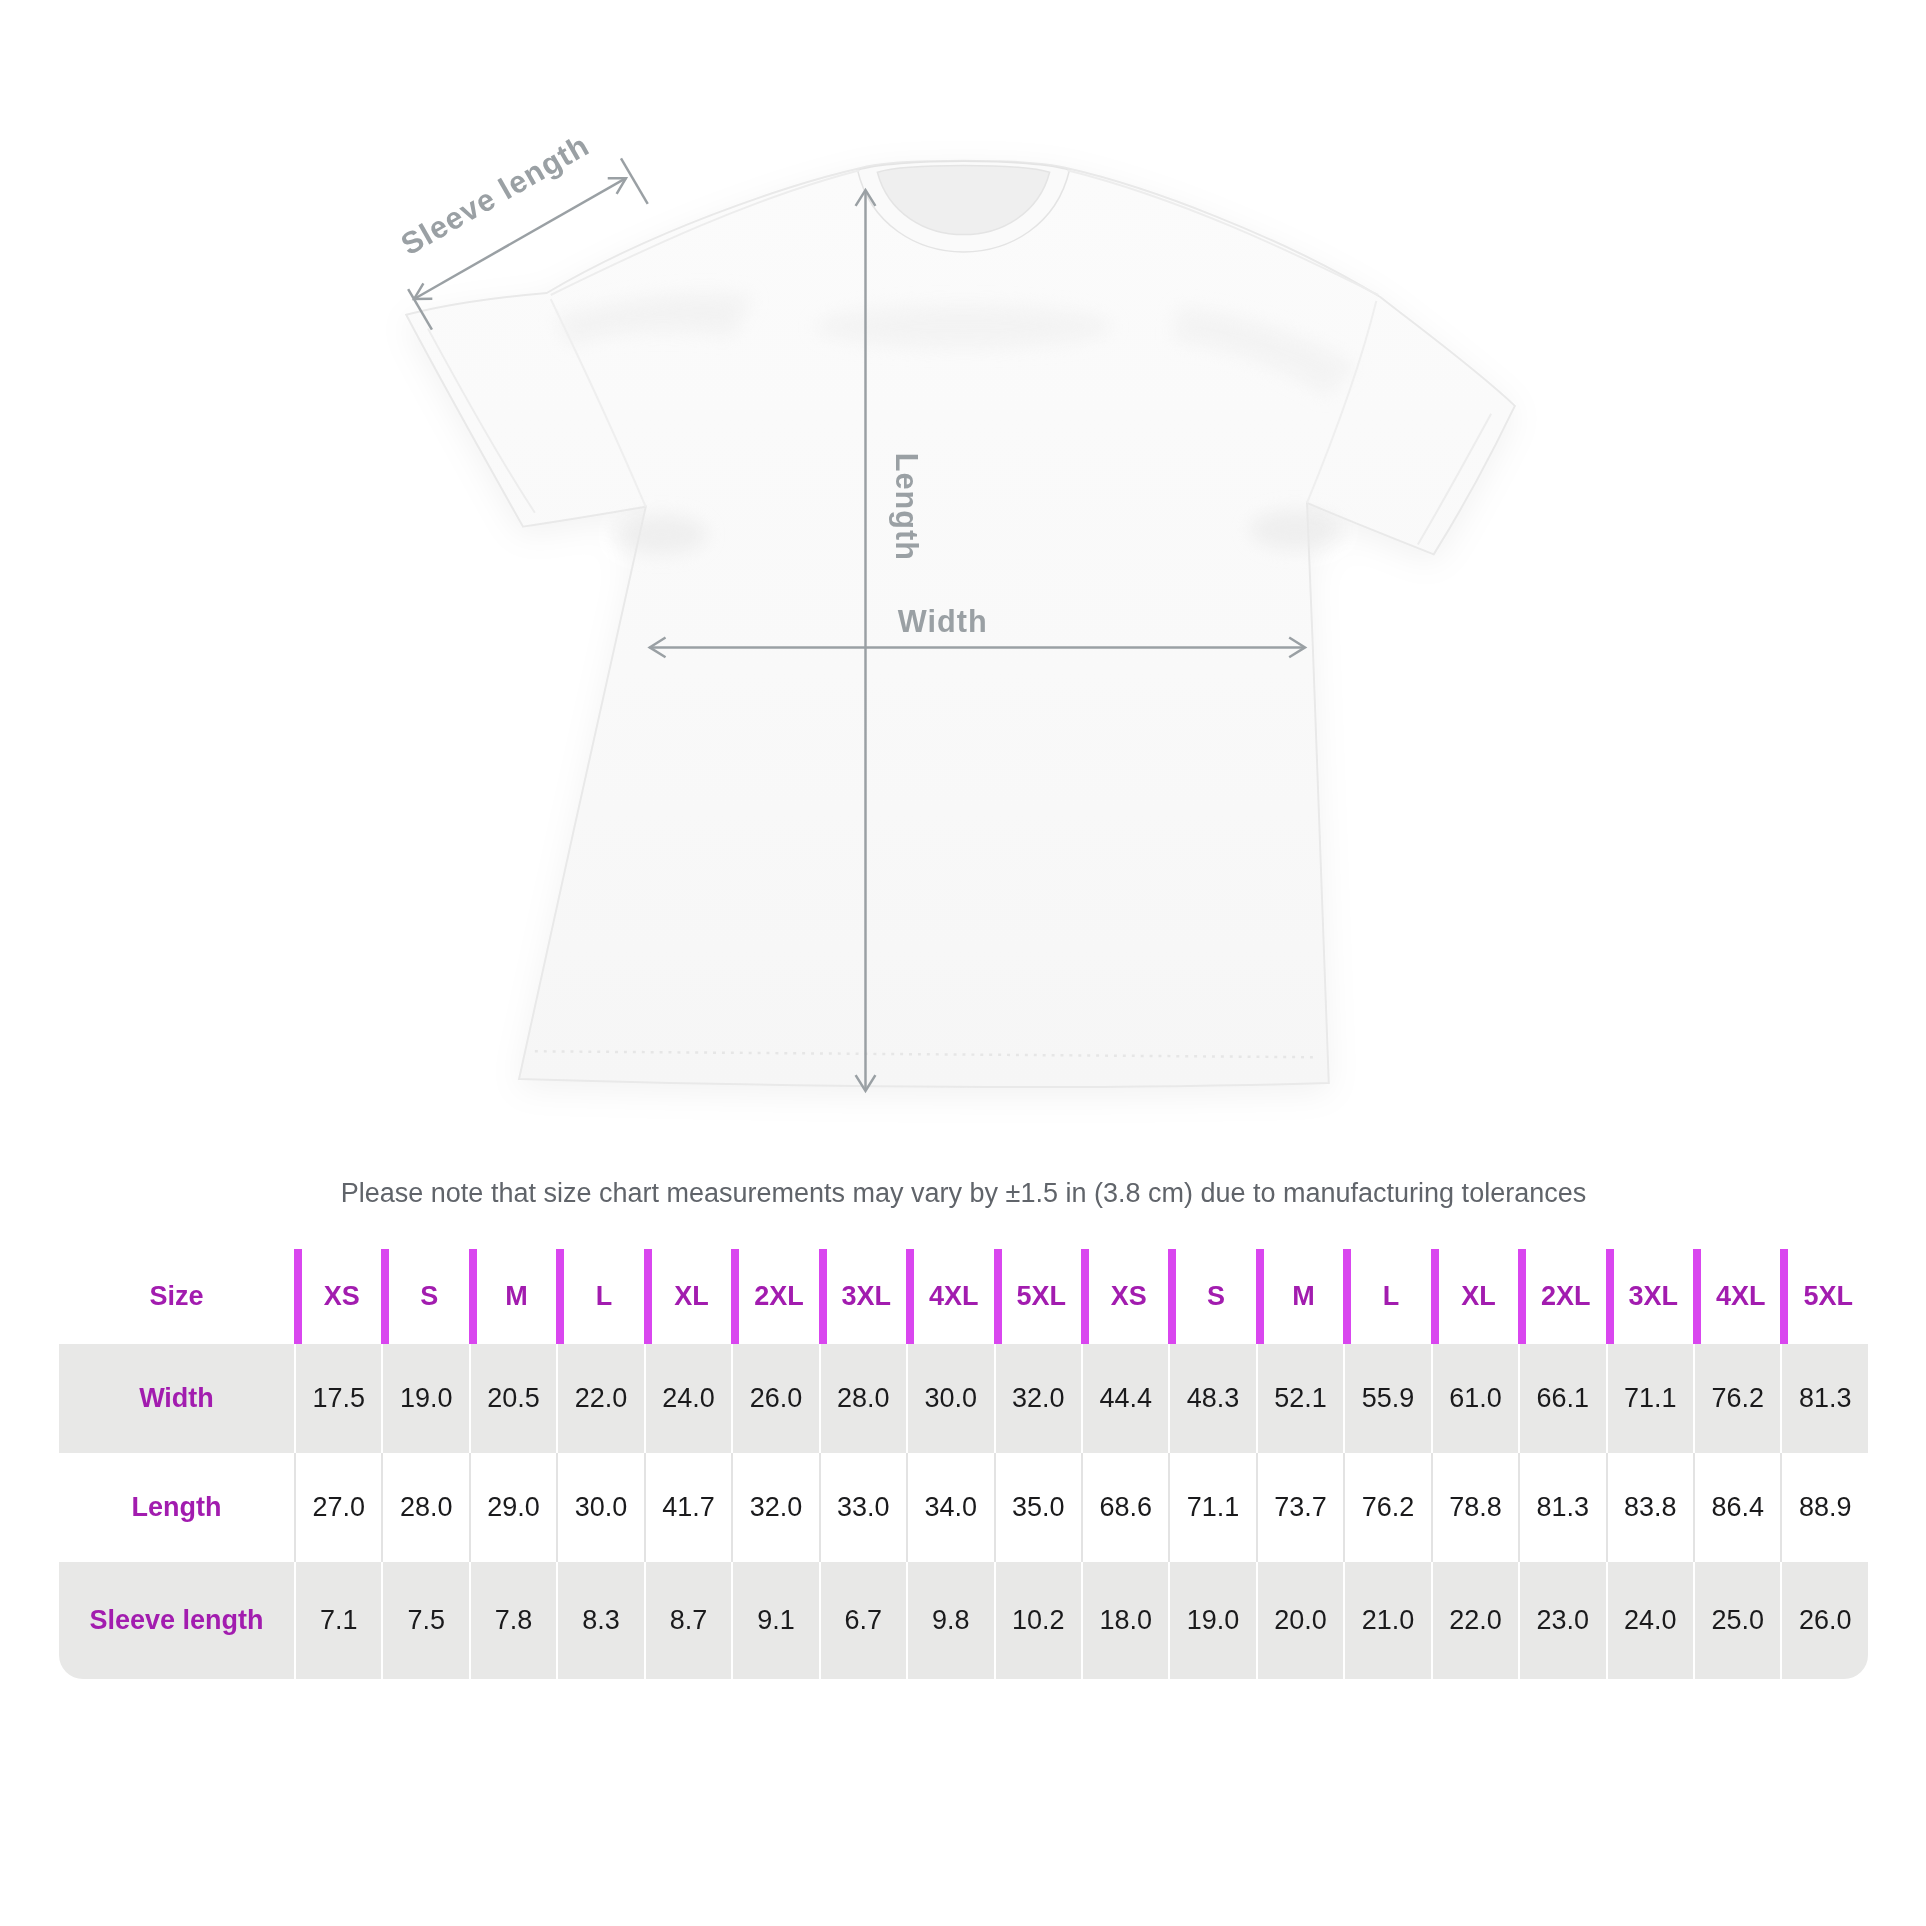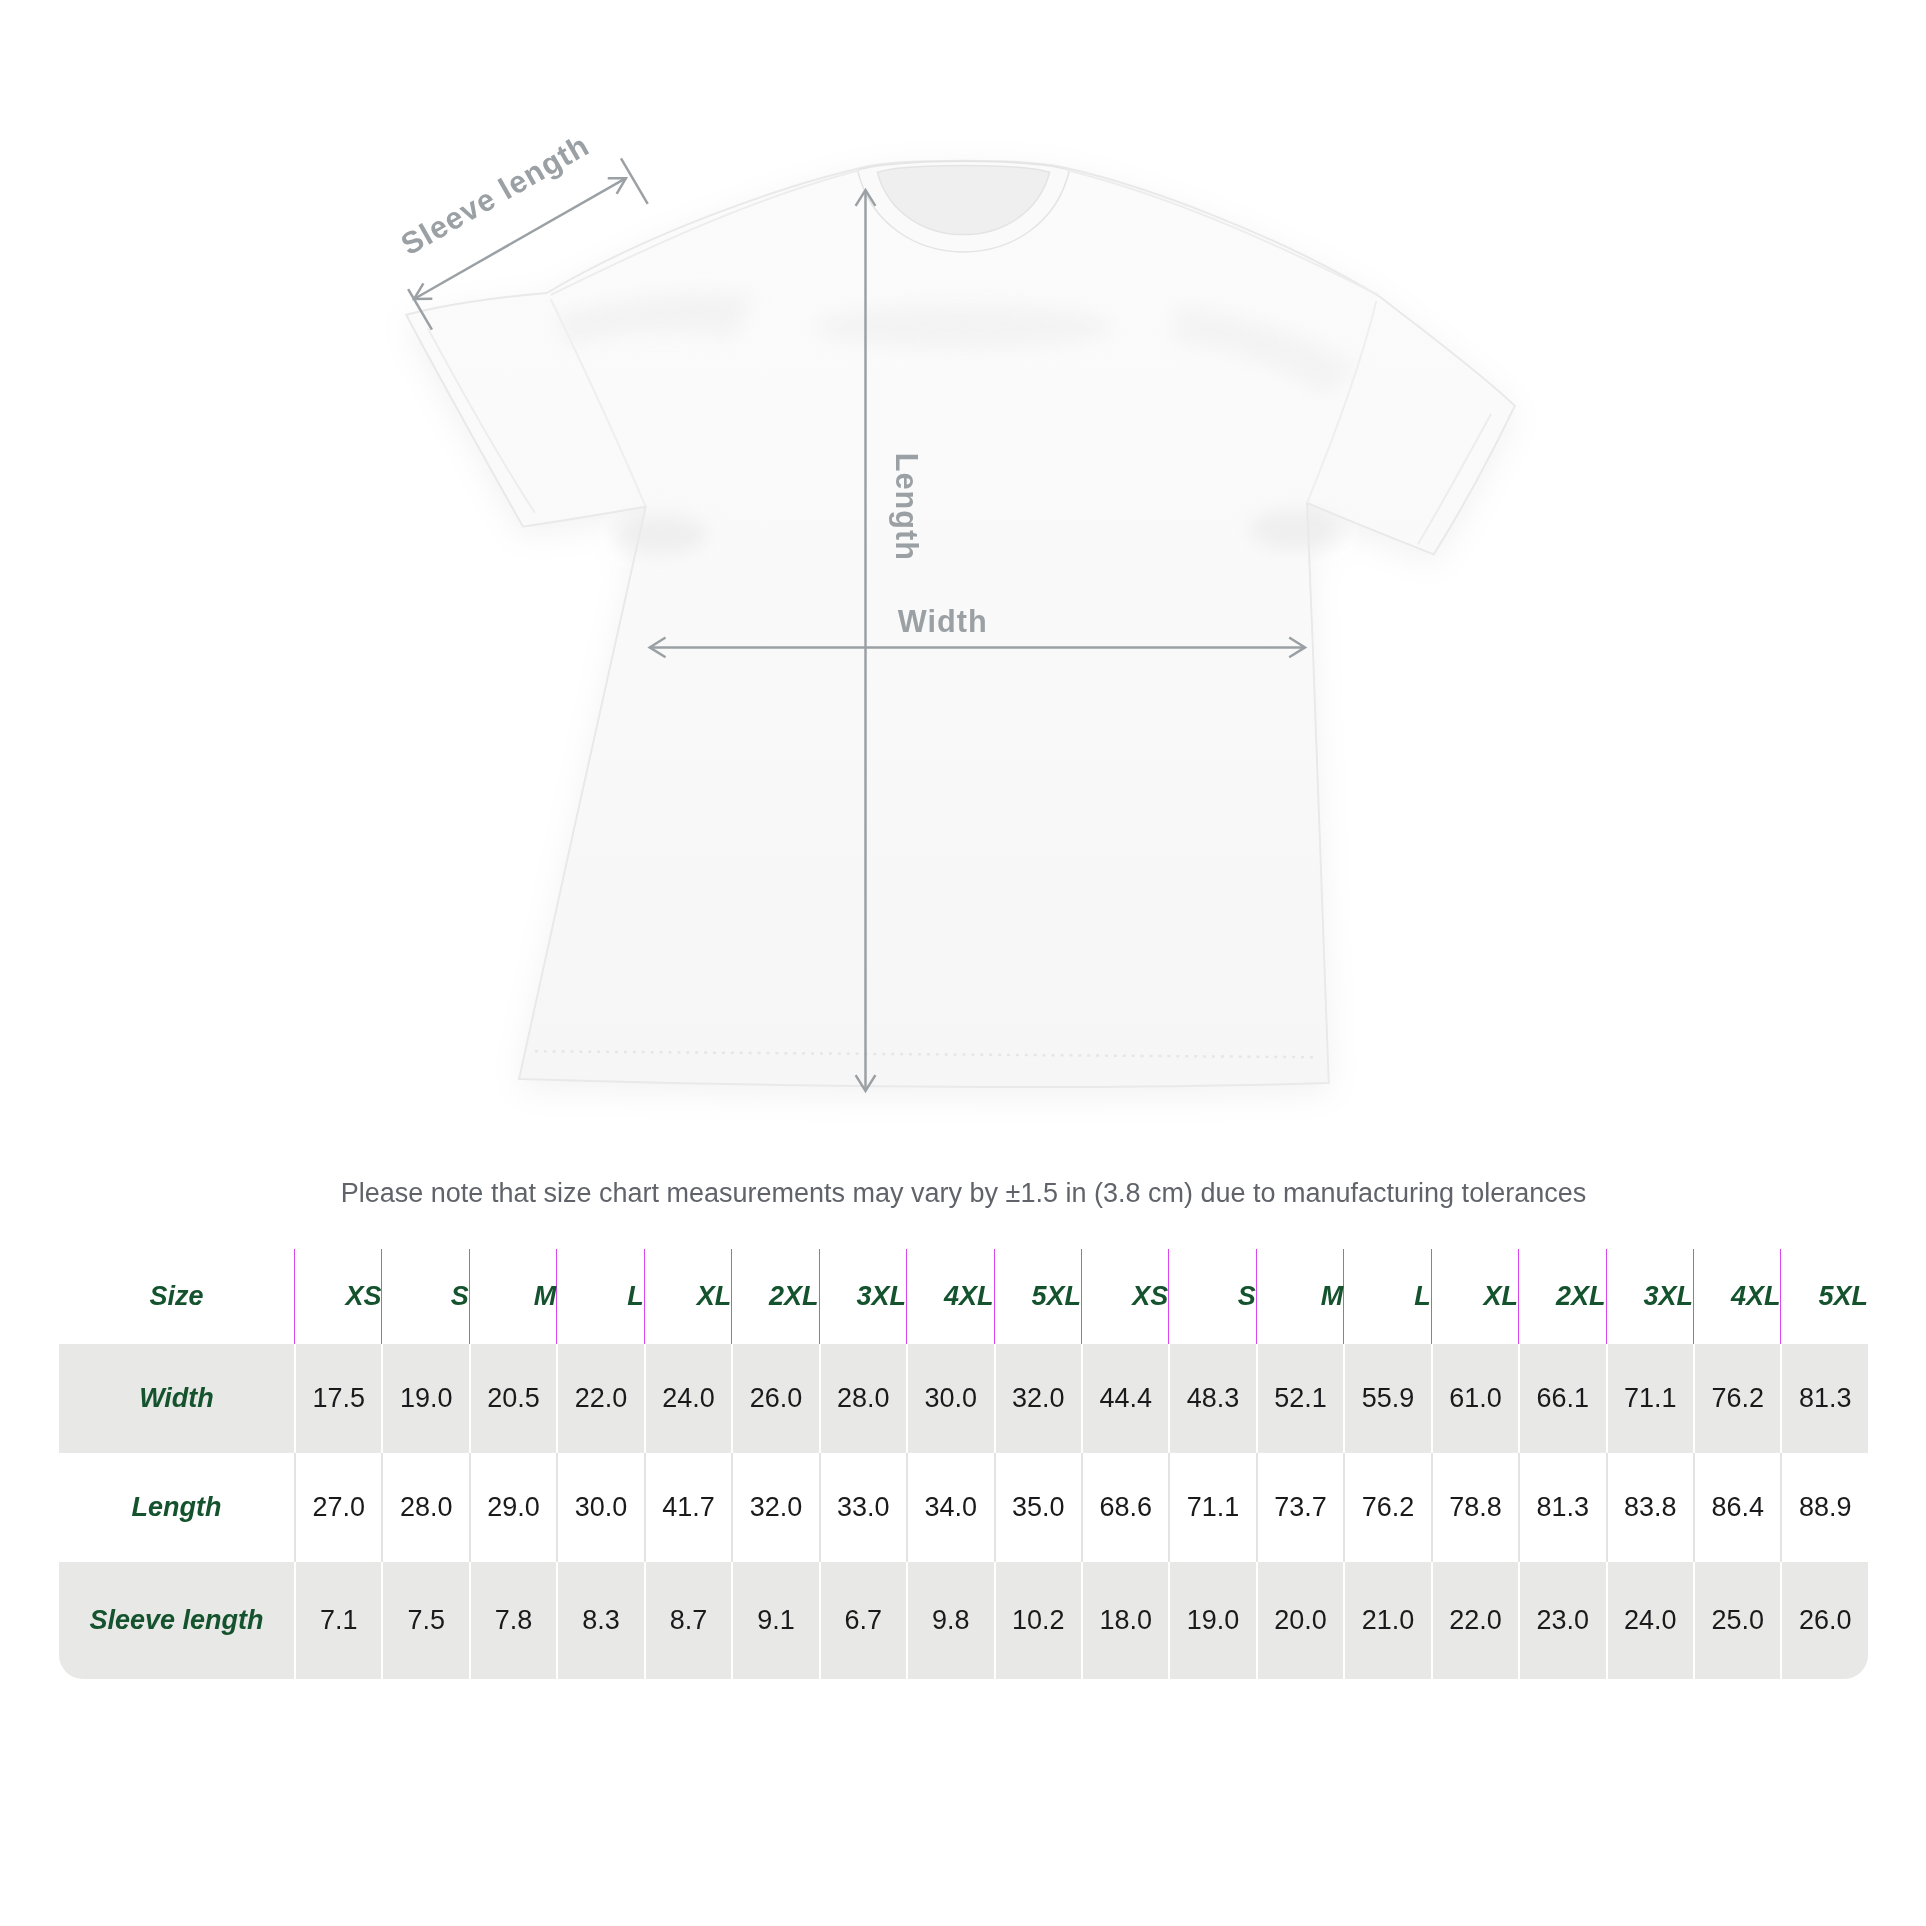--- a/index.html
+++ b/index.html
@@ -40,24 +40,24 @@
   tr.size-row{height:95px;}
   tr.data-row{height:109px;}
   tr.data-row.last{height:117px;}
 
   tr.group-row td{background:#e8e8e7;text-align:center;vertical-align:middle;padding:0;}
   .g-label{font-size:33px;font-weight:bold;font-style:italic;color:#6a7076;}
   .g-sub{font-size:25px;font-style:italic;color:#6a7076;margin-top:8px;}
 
   th,td{padding:0;text-align:center;vertical-align:middle;font-weight:normal;}
   th.row-label,th.size-head{
-    font-size:27px;font-weight:bold;color:#14532d;font-style:italic;
+    font-size:27px;font-weight:bold;color:#a21caf;
   }
   tr.size-row th{background:#ffffff;}
-  tr.size-row th.dcell{border-left:1px solid #d946ef;text-align:right;}
+  tr.size-row th.dcell{border-left:8px solid #d946ef;}
   td.val{font-size:27px;color:#1a1a1c;text-align:center;}
   tr.white-row td.val{background:#ffffff;border-left:2px solid #e3e3e3;}
   tr.white-row th.row-label{background:#ffffff;}
   tr.gray-row td.val{background:#e8e8e7;border-left:2px solid #ffffff;}
   tr.gray-row th.row-label{background:#e8e8e7;}
 </style>
 </head>
 <body>
 
 <div class="page">

